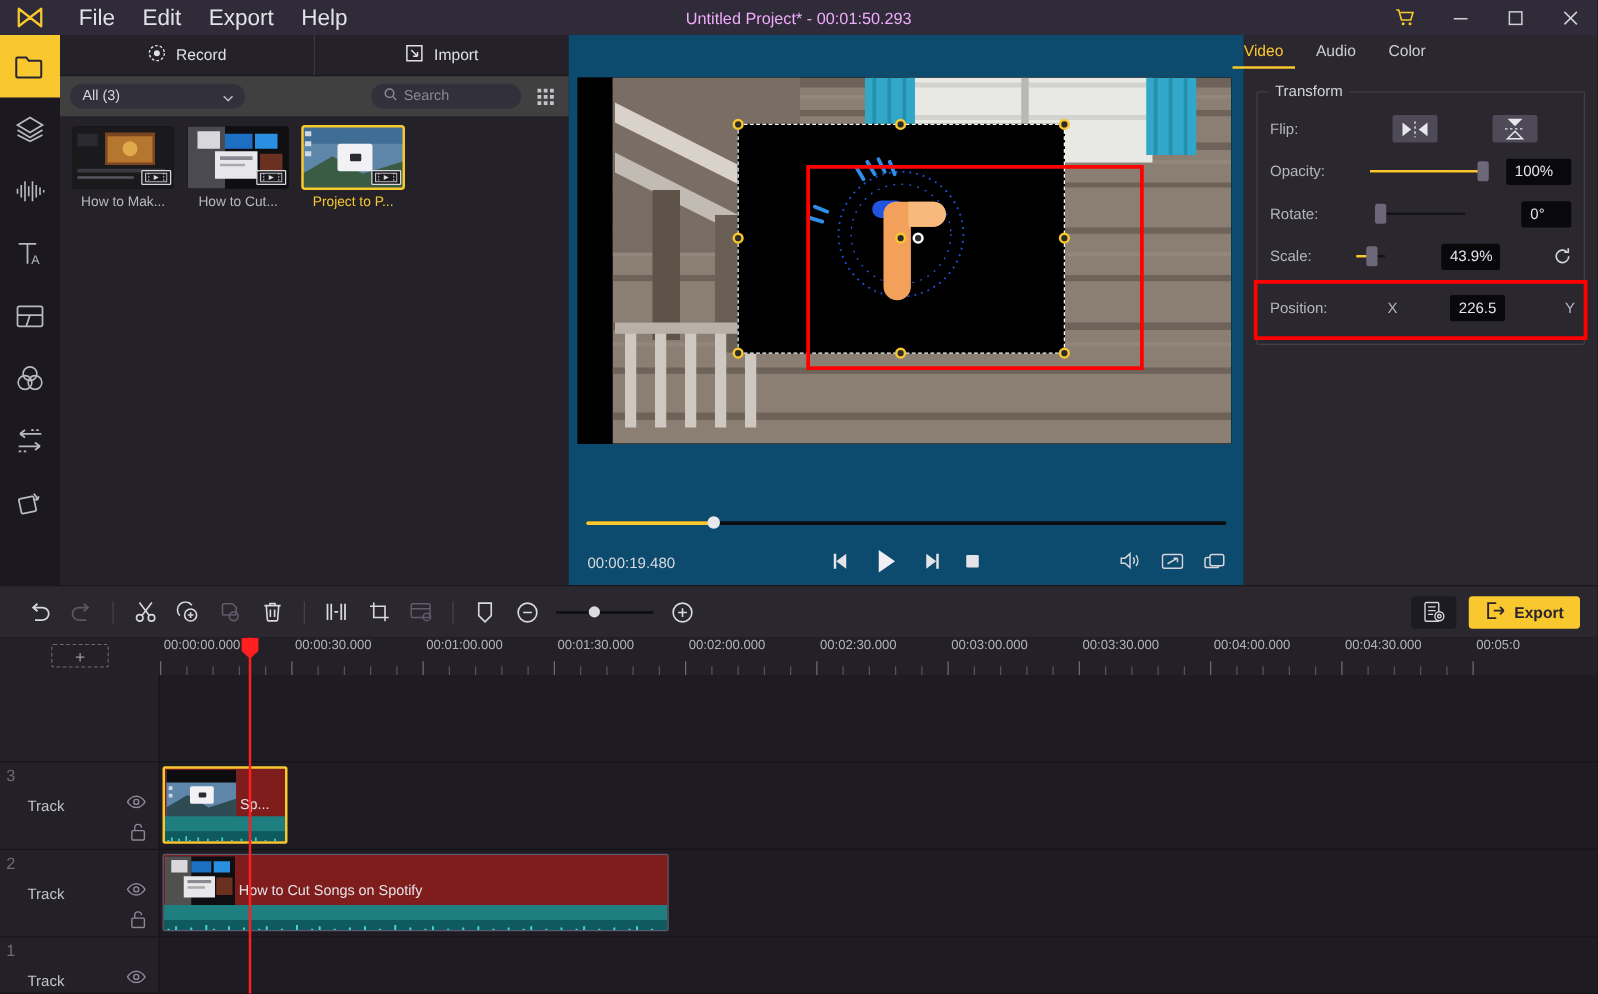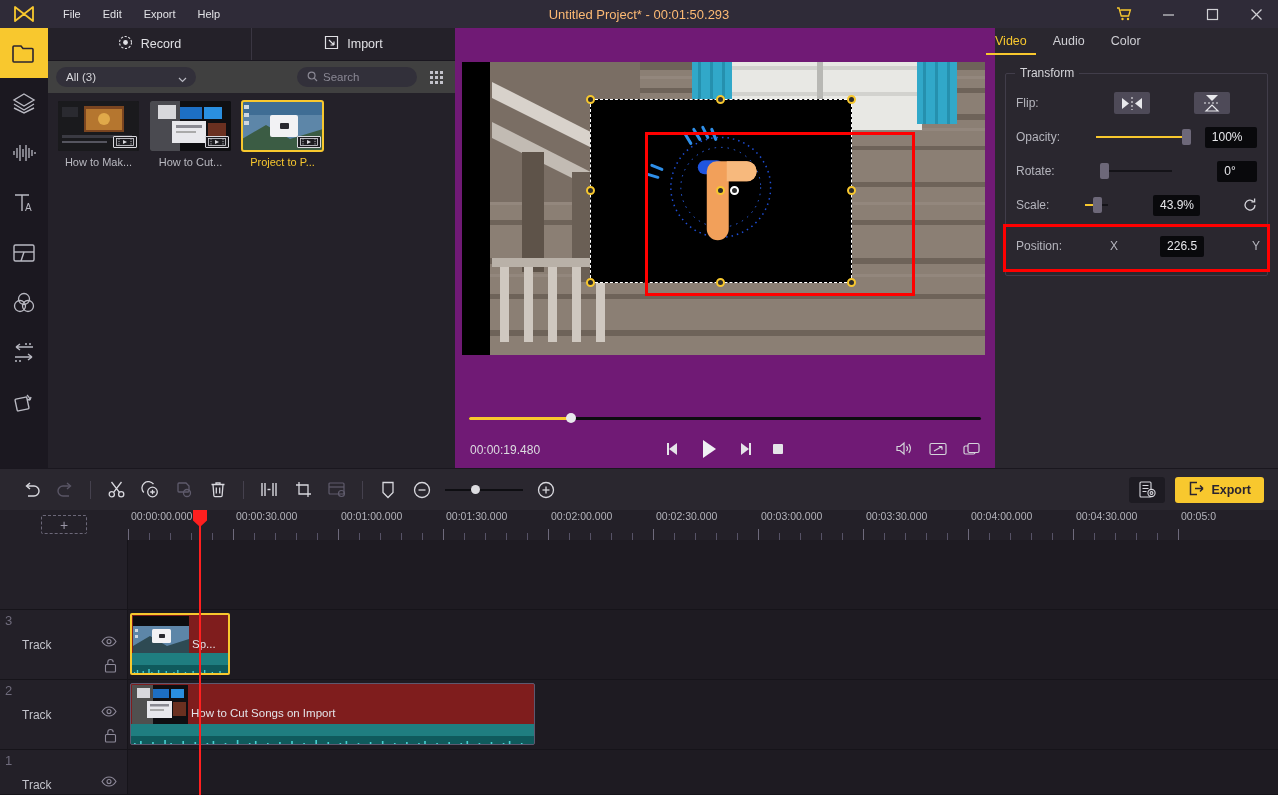--- a/index.html
+++ b/index.html
@@ -15,25 +15,25 @@
 
   
   .titlebar {
     position: absolute; left: 0; top: 0; width: 1278px; height: 28px;
     background: #2f2b38;
     display: flex; align-items: center;
   }
   .logo { width: 48px; height: 28px; display: flex; align-items: center; justify-content: center; }
   .menu { display: flex; align-items: center; gap: 0px; margin-left: 4px; }
   .menu-item {
-    padding: 4px 11px; font-size: 11px; color: #e2e2e6; cursor: default;
+    padding: 4px 11px; font-size: 18px; color: #e2e2e6; cursor: default;
   }
   .title-center {
     position: absolute; left: 0; width: 1278px; text-align: center;
-    font-size: 13px; color: #fdba74; pointer-events: none;
+    font-size: 13px; color: #f0abfc; pointer-events: none;
   }
   .win-ctrls {
     position: absolute; right: 0; top: 0; height: 28px;
     display: flex; align-items: center;
   }
   .win-btn {
     width: 44px; height: 28px; display: flex; align-items: center; justify-content: center;
     color: #d0d0d4;
   }
 
@@ -95,21 +95,21 @@
   .media-cell.selected .media-name { color: #f8c82e; }
   .filmstrip {
     position: absolute; right: 2px; bottom: 3px; width: 24px; height: 12px;
     border: 1px solid #d9d9de; background: #1c1c20; border-radius: 1px;
     display: flex; align-items: center; justify-content: center;
   }
 
   
   .preview-wrap {
     position: absolute; left: 455px; top: 28px; width: 540px; height: 440px;
-    background: #701a75;
+    background: #0c4a6e;
   }
   .preview-stage {
     position: absolute; left: 7px; top: 34px; width: 523px; height: 293px;
     background: #000; overflow: hidden;
   }
   .wood-bg { position: absolute; inset: 0; }
   .black-overlay {
     position: absolute; left: 24.5%; top: 12.5%; width: 50%; height: 63%;
     background: #000;
   }
@@ -978,21 +978,21 @@
           <rect width="56" height="40" fill="#0f0f12"></rect>
           <rect x="0" y="0" width="21" height="40" fill="#50504f"></rect>
           <rect x="5" y="3" width="13" height="10" fill="#d8d8dc"></rect>
           <rect x="21" y="4" width="16" height="9" fill="#1d6fc4"></rect>
           <rect x="39" y="4" width="13" height="9" fill="#2a8fe0"></rect>
           <rect x="15" y="16" width="25" height="17" fill="#e8e8ec"></rect>
           <rect x="18" y="19" width="19" height="2.5" fill="#8a8a92"></rect>
           <rect x="18" y="24" width="14" height="2" fill="#aaa"></rect>
           <rect x="41" y="17" width="13" height="14" fill="#6a3020"></rect>
         </svg>
-        <div class="clip-title">How to Cut Songs on Import</div>
+        <div class="clip-title">How to Cut Songs on Spotify</div>
         <div class="clip-audio">
           <div class="clip-wave">
             <svg width="100%" height="8" viewBox="0 0 400 8" preserveAspectRatio="none">
               <g fill="#49d0d2">
                   <rect x="3" y="4" width="1.6" height="4"></rect>
                   <rect x="9" y="2" width="1.6" height="6"></rect>
                   <rect x="15" y="5" width="1.6" height="3"></rect>
                   <rect x="21" y="3" width="1.6" height="5"></rect>
                   <rect x="27" y="5" width="1.6" height="3"></rect>
                   <rect x="33" y="1" width="1.6" height="7"></rect>

